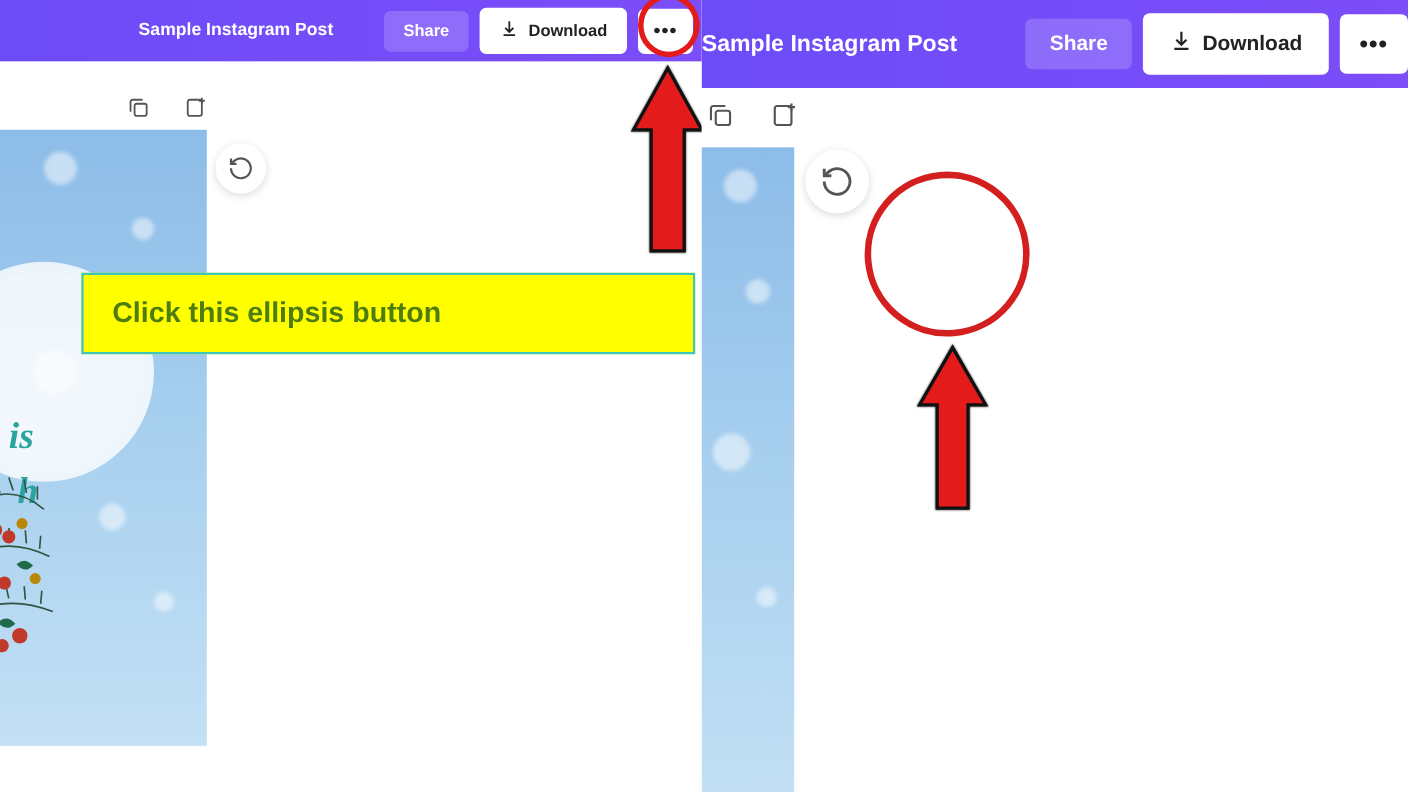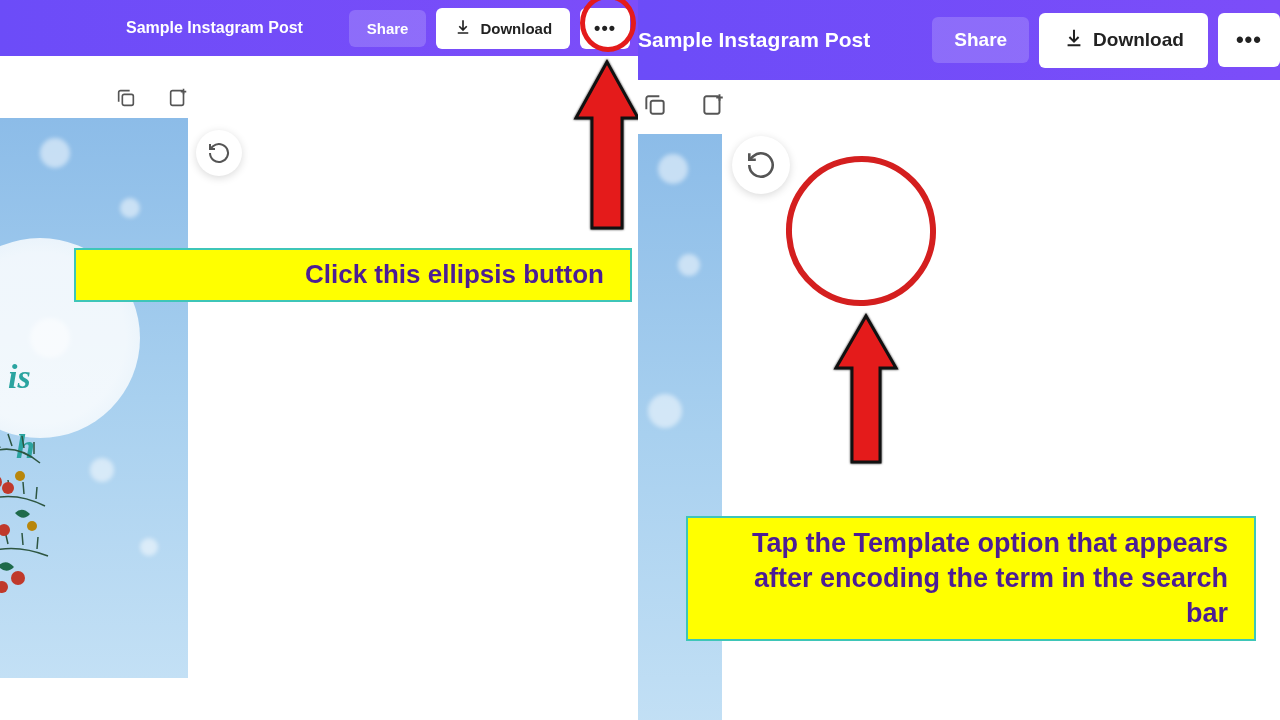--- a/index.html
+++ b/index.html
@@ -42,21 +42,21 @@
   
   .refresh-btn { position: absolute; top: 74px; left: 196px; width: 46px; height: 46px; background: #fff; border-radius: 50%; box-shadow: 0 2px 8px rgba(0,0,0,0.15); display: flex; align-items: center; justify-content: center; cursor: pointer; }
   .refresh-btn-right { top: 56px; left: 94px; width: 58px; height: 58px; }
   .refresh-btn-right svg{ transform: scale(1.3); }
   
   .red-circle { position: absolute; border: 5px solid #e41b1b; border-radius: 50%; pointer-events: none; }
   
   .arrow-up { position: absolute; color: #e41b1b; pointer-events: none; }
   .arrow-up svg { filter: drop-shadow(0 0 1px #222); }
   
-  .callout { position: absolute; background: #ffff00; border: 2px solid #3ec6b8; padding: 8px 26px; font-weight: 800; font-size: 26px; text-align: right; line-height: 1.3; color: #4c1d95; }
+  .callout { position: absolute; background: #ffff00; border: 2px solid #3ec6b8; padding: 18px 26px; font-weight: 800; font-size: 26px; text-align: left; line-height: 1.3; color: #4d7c0f; }
   
   .search-panel { position: absolute; top: 8px; left: 144px; right: 0; background: #fff; box-shadow: 0 4px 20px rgba(0,0,0,0.15); border-radius: 8px 0 0 8px; z-index: 10; }
   .search-row { display: flex; align-items: center; padding: 14px 20px; gap: 14px; border-bottom: 1px solid #eee; }
   .search-input { flex: 1; border: none; outline: none; font-size: 24px; color: #222; }
   .search-input::after { content: ''; border-right: 2px solid #333; }
   .cursor { display: inline-block; width: 2px; height: 26px; background: #222; vertical-align: middle; margin-left: 1px; }
   .close-x { font-size: 28px; color: #888; cursor: pointer; font-weight: 300; }
   
   .result-area { padding: 22px 28px 28px; display: flex; }
   .template-result { display: flex; flex-direction: column; align-items: center; gap: 12px; padding: 8px 18px; cursor: pointer; }
@@ -101,21 +101,21 @@
         </span>
       </div>
 
       <div class="canvas-sliver">
         <div class="bokeh" style="top:20px;left:40px;"></div>
         <div class="bokeh" style="top:80px;left:120px;width:20px;height:20px;"></div>
         <div class="bokeh" style="top:200px;left:30px;width:40px;height:40px;"></div>
         <div class="bokeh" style="top:340px;left:90px;width:24px;height:24px;"></div>
         <div class="bokeh" style="top:420px;left:140px;width:18px;height:18px;"></div>
         <div class="moon"></div>
-        <span class="script-text" style="top:240px;left:8px;">is</span>
+        <span class="script-text" style="top:260px;left:8px;">is</span>
         <span class="script-text" style="top:310px;left:16px;">h</span>
         <div class="wreath">
           <svg width="200" height="240" viewBox="0 0 200 240">
             <g stroke="#2d5540" stroke-width="1.5" fill="none">
               <path d="M20 60 Q50 40 80 65 M30 55 L26 44 M40 50 L36 38 M52 48 L48 36 M64 50 L62 38 M74 56 L74 44"></path>
               <path d="M10 110 Q45 88 85 108 M22 103 L17 91 M36 97 L32 84 M50 95 L48 82 M64 96 L63 84 M76 101 L77 89"></path>
               <path d="M5 165 Q42 140 88 158 M18 156 L12 144 M32 149 L27 136 M48 146 L45 133 M63 147 L62 135 M77 151 L78 139"></path>
             </g>
             <g fill="#c0392b">
               <circle cx="35" cy="84" r="7"></circle>
@@ -200,17 +200,14 @@
       </div>
 
     </div>
 
     <div class="rough-circle" style="top:156px;left:148px;"></div>
     <div class="arrow-up" style="top:312px;left:190px;">
       <svg width="76" height="160" viewBox="0 0 76 160">
           <path d="M38 4 L8 56 L24 56 L24 150 L52 150 L52 56 L68 56 Z" fill="#e41b1b" stroke="#111" stroke-width="3"></path>
         </svg>
     </div>
-    <div class="callout" style="top:516px;left:48px;width:570px;font-size:27px;">
-      <span>Tap the Template option that appears after encoding the term in the search bar</span>
-    </div>
   </div>
 </div>
 
 </body></html>

